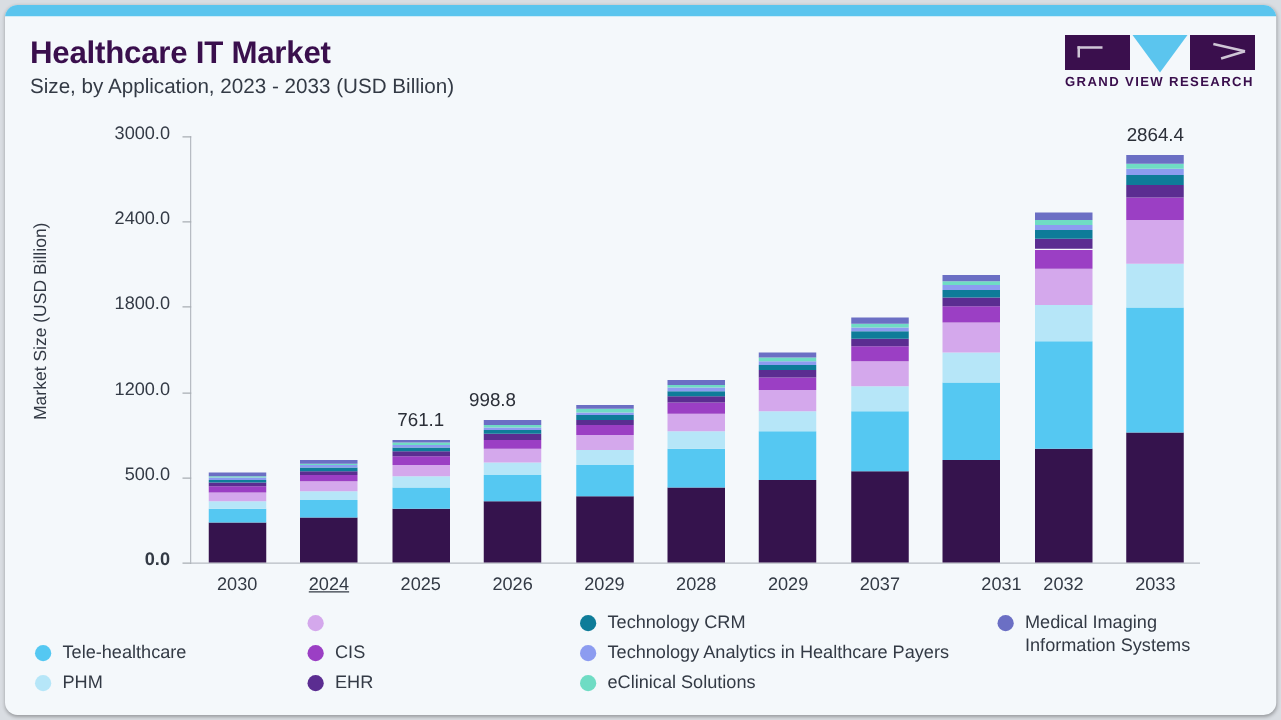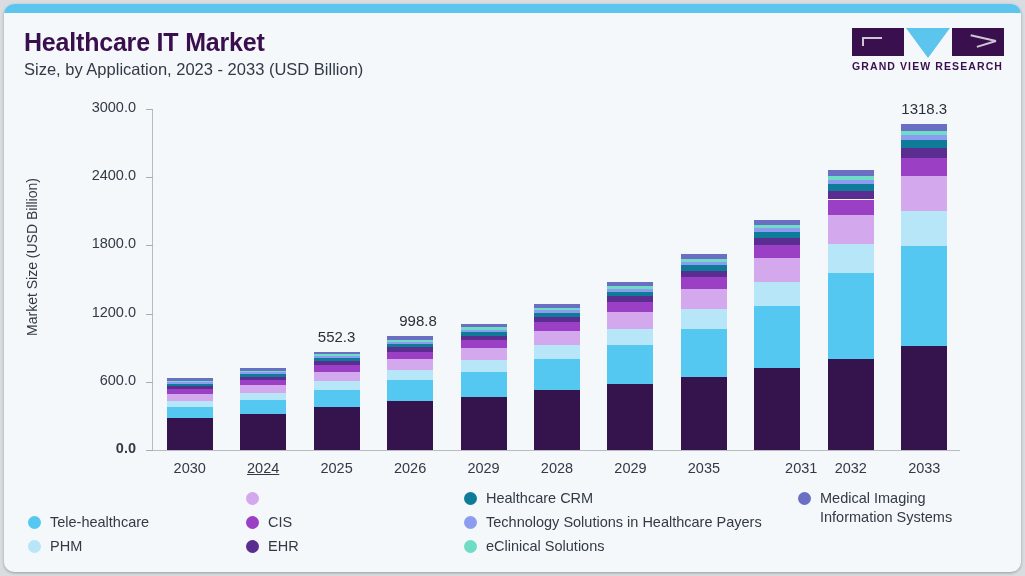--- a/index.html
+++ b/index.html
@@ -98,21 +98,21 @@
     </div>
     <div class="logo-text">GRAND VIEW RESEARCH</div>
   </div>
 
   <div class="plot" id="plot">
     <div class="ylabel">Market Size (USD Billion)</div>
     <div class="axis-v"></div>
     <div class="axis-h"></div>
   <div class="ytick" style="left: 46px; top: 436px; font-weight: bold;">0.0</div>
       <div class="ytick-mark" style="left: 142px; top: 446px;"></div>
-      <div class="ytick" style="left: 46px; top: 367.8px;">600.0</div>
+      <div class="ytick" style="left: 46px; top: 367.8px;">500.0</div>
       <div class="ytick-mark" style="left: 142px; top: 377.8px;"></div>
       <div class="ytick" style="left: 46px; top: 299.6px;">1200.0</div>
       <div class="ytick-mark" style="left: 142px; top: 309.6px;"></div>
       <div class="ytick" style="left: 46px; top: 231.4px;">1800.0</div>
       <div class="ytick-mark" style="left: 142px; top: 241.4px;"></div>
       <div class="ytick" style="left: 46px; top: 163.2px;">2400.0</div>
       <div class="ytick-mark" style="left: 142px; top: 173.2px;"></div>
       <div class="ytick" style="left: 46px; top: 95px;">3000.0</div>
       <div class="ytick-mark" style="left: 142px; top: 105px;"></div>
       <div class="bar" style="left: 162.727px; width: 46px; bottom: 122px; height: 71.7237px;">
@@ -147,35 +147,35 @@
         <div class="seg" style="background: rgb(182, 230, 248); height: 8.53362px; bottom: 60.4465px;"></div>
         <div class="seg" style="background: rgb(212, 168, 236); height: 9.4818px; bottom: 68.9801px;"></div>
         <div class="seg" style="background: rgb(155, 63, 196); height: 6.16317px; bottom: 78.4619px;"></div>
         <div class="seg" style="background: rgb(91, 45, 145); height: 4.02976px; bottom: 84.625px;"></div>
         <div class="seg" style="background: rgb(14, 124, 153); height: 3.20011px; bottom: 88.6548px;"></div>
         <div class="seg" style="background: rgb(140, 156, 240); height: 2.01488px; bottom: 91.8549px;"></div>
         <div class="seg" style="background: rgb(111, 220, 196); height: 1.77784px; bottom: 93.8698px;"></div>
         <div class="seg" style="background: rgb(107, 111, 196); height: 2.84454px; bottom: 95.6476px;"></div>
       </div>
       <div class="xtick" style="left: 292.636px; width: 80px;">2025</div>
-      <div class="barlabel" style="left: 282.636px; width: 100px; top: 323.508px;">552.3</div>
+      <div class="barlabel" style="left: 282.636px; width: 100px; top: 323.508px;">761.1</div>
       <div class="bar" style="left: 383.091px; width: 46px; bottom: 122px; height: 113.53px;">
         <div class="seg" style="background: rgb(53, 19, 77); height: 48.7918px; bottom: 0px;"></div>
         <div class="seg" style="background: rgb(85, 200, 242); height: 21.4208px; bottom: 48.7918px;"></div>
         <div class="seg" style="background: rgb(182, 230, 248); height: 9.99638px; bottom: 70.2126px;"></div>
         <div class="seg" style="background: rgb(212, 168, 236); height: 10.9484px; bottom: 80.209px;"></div>
         <div class="seg" style="background: rgb(155, 63, 196); height: 6.90226px; bottom: 91.1574px;"></div>
         <div class="seg" style="background: rgb(91, 45, 145); height: 4.52217px; bottom: 98.0597px;"></div>
         <div class="seg" style="background: rgb(14, 124, 153); height: 3.57013px; bottom: 102.582px;"></div>
         <div class="seg" style="background: rgb(140, 156, 240); height: 2.26108px; bottom: 106.152px;"></div>
         <div class="seg" style="background: rgb(111, 220, 196); height: 1.90407px; bottom: 108.413px;"></div>
         <div class="seg" style="background: rgb(107, 111, 196); height: 3.21312px; bottom: 110.317px;"></div>
       </div>
       <div class="xtick" style="left: 366.091px; width: 80px;">2026</div>
-      <div class="barlabel" style="left: 364px; width: 100px; top: 308.47px;">998.8</div>
+      <div class="barlabel" style="left: 340px; width: 100px; top: 308.47px;">998.8</div>
       <div class="bar" style="left: 456.545px; width: 46px; bottom: 122px; height: 125.943px;">
         <div class="seg" style="background: rgb(53, 19, 77); height: 52.855px; bottom: 0px;"></div>
         <div class="seg" style="background: rgb(85, 200, 242); height: 25.575px; bottom: 52.855px;"></div>
         <div class="seg" style="background: rgb(182, 230, 248); height: 11.3667px; bottom: 78.43px;"></div>
         <div class="seg" style="background: rgb(212, 168, 236); height: 12.276px; bottom: 89.7967px;"></div>
         <div class="seg" style="background: rgb(155, 63, 196); height: 7.502px; bottom: 102.073px;"></div>
         <div class="seg" style="background: rgb(91, 45, 145); height: 4.774px; bottom: 109.575px;"></div>
         <div class="seg" style="background: rgb(14, 124, 153); height: 3.751px; bottom: 114.349px;"></div>
         <div class="seg" style="background: rgb(140, 156, 240); height: 2.387px; bottom: 118.1px;"></div>
         <div class="seg" style="background: rgb(111, 220, 196); height: 2.046px; bottom: 120.487px;"></div>
@@ -213,21 +213,21 @@
         <div class="seg" style="background: rgb(85, 200, 242); height: 48.5865px; bottom: 72.8797px;"></div>
         <div class="seg" style="background: rgb(182, 230, 248); height: 19.4346px; bottom: 121.466px;"></div>
         <div class="seg" style="background: rgb(212, 168, 236); height: 20.2444px; bottom: 140.901px;"></div>
         <div class="seg" style="background: rgb(155, 63, 196); height: 11.4525px; bottom: 161.145px;"></div>
         <div class="seg" style="background: rgb(91, 45, 145); height: 6.82524px; bottom: 172.598px;"></div>
         <div class="seg" style="background: rgb(14, 124, 153); height: 5.32137px; bottom: 179.423px;"></div>
         <div class="seg" style="background: rgb(140, 156, 240); height: 3.35478px; bottom: 184.744px;"></div>
         <div class="seg" style="background: rgb(111, 220, 196); height: 2.89205px; bottom: 188.099px;"></div>
         <div class="seg" style="background: rgb(107, 111, 196); height: 4.74296px; bottom: 190.991px;"></div>
       </div>
-      <div class="xtick" style="left: 659.909px; width: 80px;">2035</div>
+      <div class="xtick" style="left: 659.909px; width: 80px;">2037</div>
       <div class="bar" style="left: 750.364px; width: 46px; bottom: 122px; height: 230.289px;">
         <div class="seg" style="background: rgb(53, 19, 77); height: 81.84px; bottom: 0px;"></div>
         <div class="seg" style="background: rgb(85, 200, 242); height: 62.5167px; bottom: 81.84px;"></div>
         <div class="seg" style="background: rgb(182, 230, 248); height: 23.3017px; bottom: 144.357px;"></div>
         <div class="seg" style="background: rgb(212, 168, 236); height: 23.87px; bottom: 167.658px;"></div>
         <div class="seg" style="background: rgb(155, 63, 196); height: 13.0717px; bottom: 191.528px;"></div>
         <div class="seg" style="background: rgb(91, 45, 145); height: 7.61567px; bottom: 204.6px;"></div>
         <div class="seg" style="background: rgb(14, 124, 153); height: 5.91067px; bottom: 212.216px;"></div>
         <div class="seg" style="background: rgb(140, 156, 240); height: 3.751px; bottom: 218.126px;"></div>
         <div class="seg" style="background: rgb(111, 220, 196); height: 3.18267px; bottom: 221.877px;"></div>
@@ -253,21 +253,21 @@
         <div class="seg" style="background: rgb(182, 230, 248); height: 35.1892px; bottom: 204.213px;"></div>
         <div class="seg" style="background: rgb(212, 168, 236); height: 34.6123px; bottom: 239.402px;"></div>
         <div class="seg" style="background: rgb(155, 63, 196); height: 18.1138px; bottom: 274.014px;"></div>
         <div class="seg" style="background: rgb(91, 45, 145); height: 9.92221px; bottom: 292.128px;"></div>
         <div class="seg" style="background: rgb(14, 124, 153); height: 7.73009px; bottom: 302.05px;"></div>
         <div class="seg" style="background: rgb(140, 156, 240); height: 4.84573px; bottom: 309.78px;"></div>
         <div class="seg" style="background: rgb(111, 220, 196); height: 4.15348px; bottom: 314.626px;"></div>
         <div class="seg" style="background: rgb(107, 111, 196); height: 6.80709px; bottom: 318.78px;"></div>
       </div>
       <div class="xtick" style="left: 880.273px; width: 80px;">2033</div>
-      <div class="barlabel" style="left: 870.273px; width: 100px; top: 96.4132px;">1318.3</div>
+      <div class="barlabel" style="left: 870.273px; width: 100px; top: 96.4132px;">2864.4</div>
     </div>
 
   <div class="legend" id="legend">
       <div class="lg-item" style="left: 0px; top: 24px;">
         <span class="dot" style="background: rgb(85, 200, 242);"></span>
         <span class="lg-label">Tele-healthcare</span>
       </div>
       <div class="lg-item" style="left: 0px; top: 48px;">
         <span class="dot" style="background: rgb(182, 230, 248);"></span>
         <span class="lg-label">PHM</span>
@@ -278,25 +278,25 @@
       <div class="lg-item" style="left: 218px; top: 24px;">
         <span class="dot" style="background: rgb(155, 63, 196);"></span>
         <span class="lg-label">CIS</span>
       </div>
       <div class="lg-item" style="left: 218px; top: 48px;">
         <span class="dot" style="background: rgb(91, 45, 145);"></span>
         <span class="lg-label">EHR</span>
       </div>
       <div class="lg-item" style="left: 436px; top: 0px;">
         <span class="dot" style="background: rgb(14, 124, 153);"></span>
-        <span class="lg-label">Healthcare CRM</span>
+        <span class="lg-label">Technology CRM</span>
       </div>
       <div class="lg-item" style="left: 436px; top: 24px;">
         <span class="dot" style="background: rgb(140, 156, 240);"></span>
-        <span class="lg-label">Technology Solutions in Healthcare Payers</span>
+        <span class="lg-label">Technology Analytics in Healthcare Payers</span>
       </div>
       <div class="lg-item" style="left: 436px; top: 48px;">
         <span class="dot" style="background: rgb(111, 220, 196);"></span>
         <span class="lg-label">eClinical Solutions</span>
       </div>
       <div class="lg-item" style="left: 770px; top: 0px;">
         <span class="dot" style="background: rgb(107, 111, 196);"></span>
         <span class="lg-label">Medical Imaging
 Information Systems</span>
       </div>

